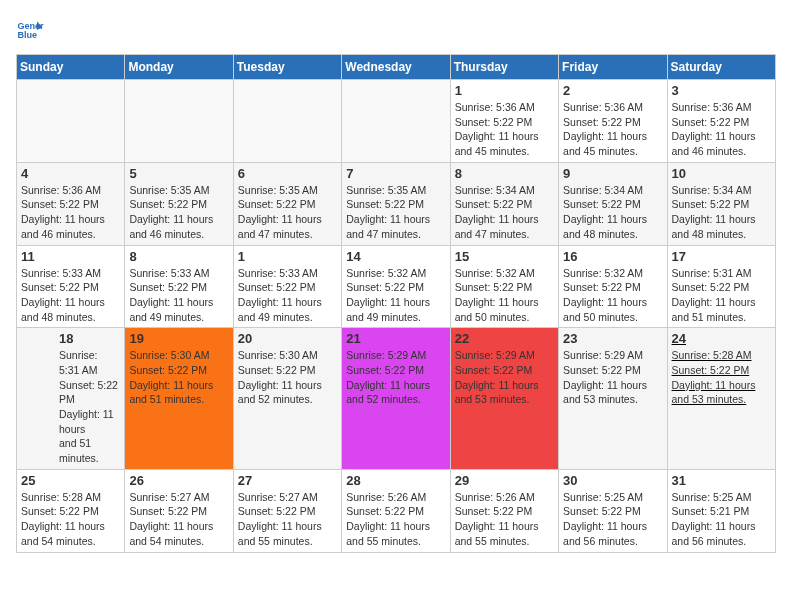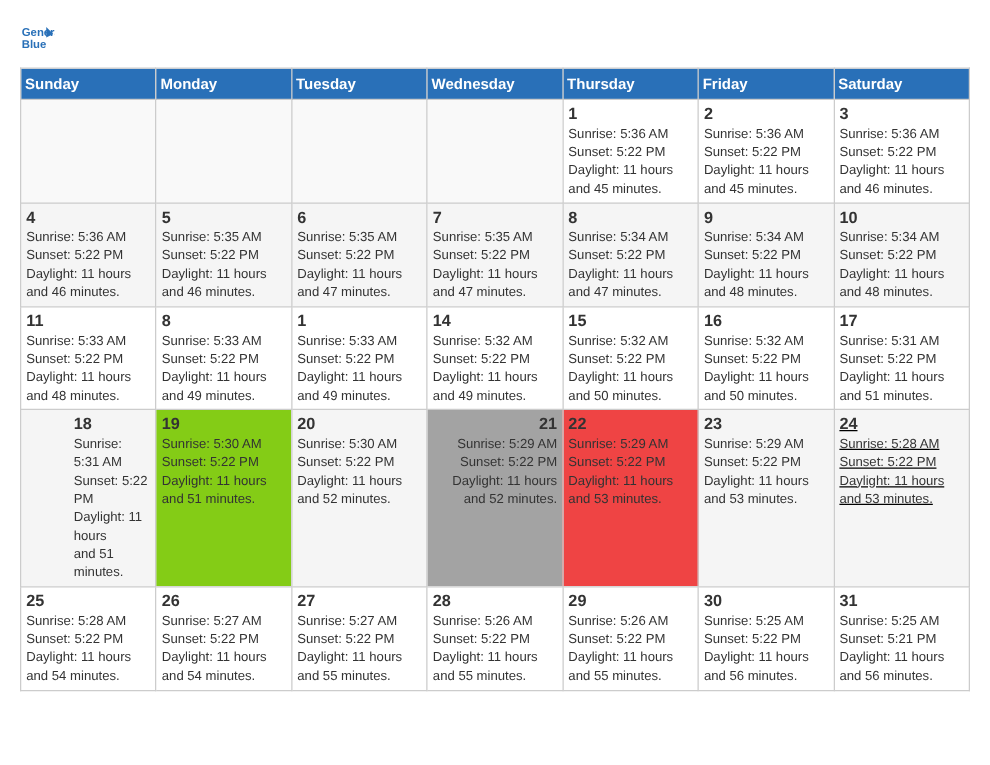--- a/index.html
+++ b/index.html
@@ -239,35 +239,35 @@
         </td>
       </tr>
       <tr>
         <td style="background: rgb(245, 245, 245); padding-left: 42px;">
           <span class="day-number">18</span>
           <div class="day-detail" style="white-space: pre-line;">Sunrise: 5:31 AM
 Sunset: 5:22 PM
 Daylight: 11 hours
 and 51 minutes.</div>
         </td>
-        <td style="background: #84cc16; margin-top: 39px;">
+        <td style="background: #f97316; margin-top: 39px;">
           <span class="day-number">19</span>
           <div class="day-detail" style="white-space: pre-line;">Sunrise: 5:30 AM
 Sunset: 5:22 PM
 Daylight: 11 hours
 and 51 minutes.</div>
         </td>
         <td style="background: rgb(245, 245, 245);">
           <span class="day-number">20</span>
           <div class="day-detail" style="white-space: pre-line;">Sunrise: 5:30 AM
 Sunset: 5:22 PM
 Daylight: 11 hours
 and 52 minutes.</div>
         </td>
-        <td style="background: #a3a3a3; text-align: right;">
+        <td style="background: #d946ef;">
           <span class="day-number">21</span>
           <div class="day-detail" style="white-space: pre-line;">Sunrise: 5:29 AM
 Sunset: 5:22 PM
 Daylight: 11 hours
 and 52 minutes.</div>
         </td>
         <td style="background: #ef4444;">
           <span class="day-number">22</span>
           <div class="day-detail" style="white-space: pre-line;">Sunrise: 5:29 AM
 Sunset: 5:22 PM

